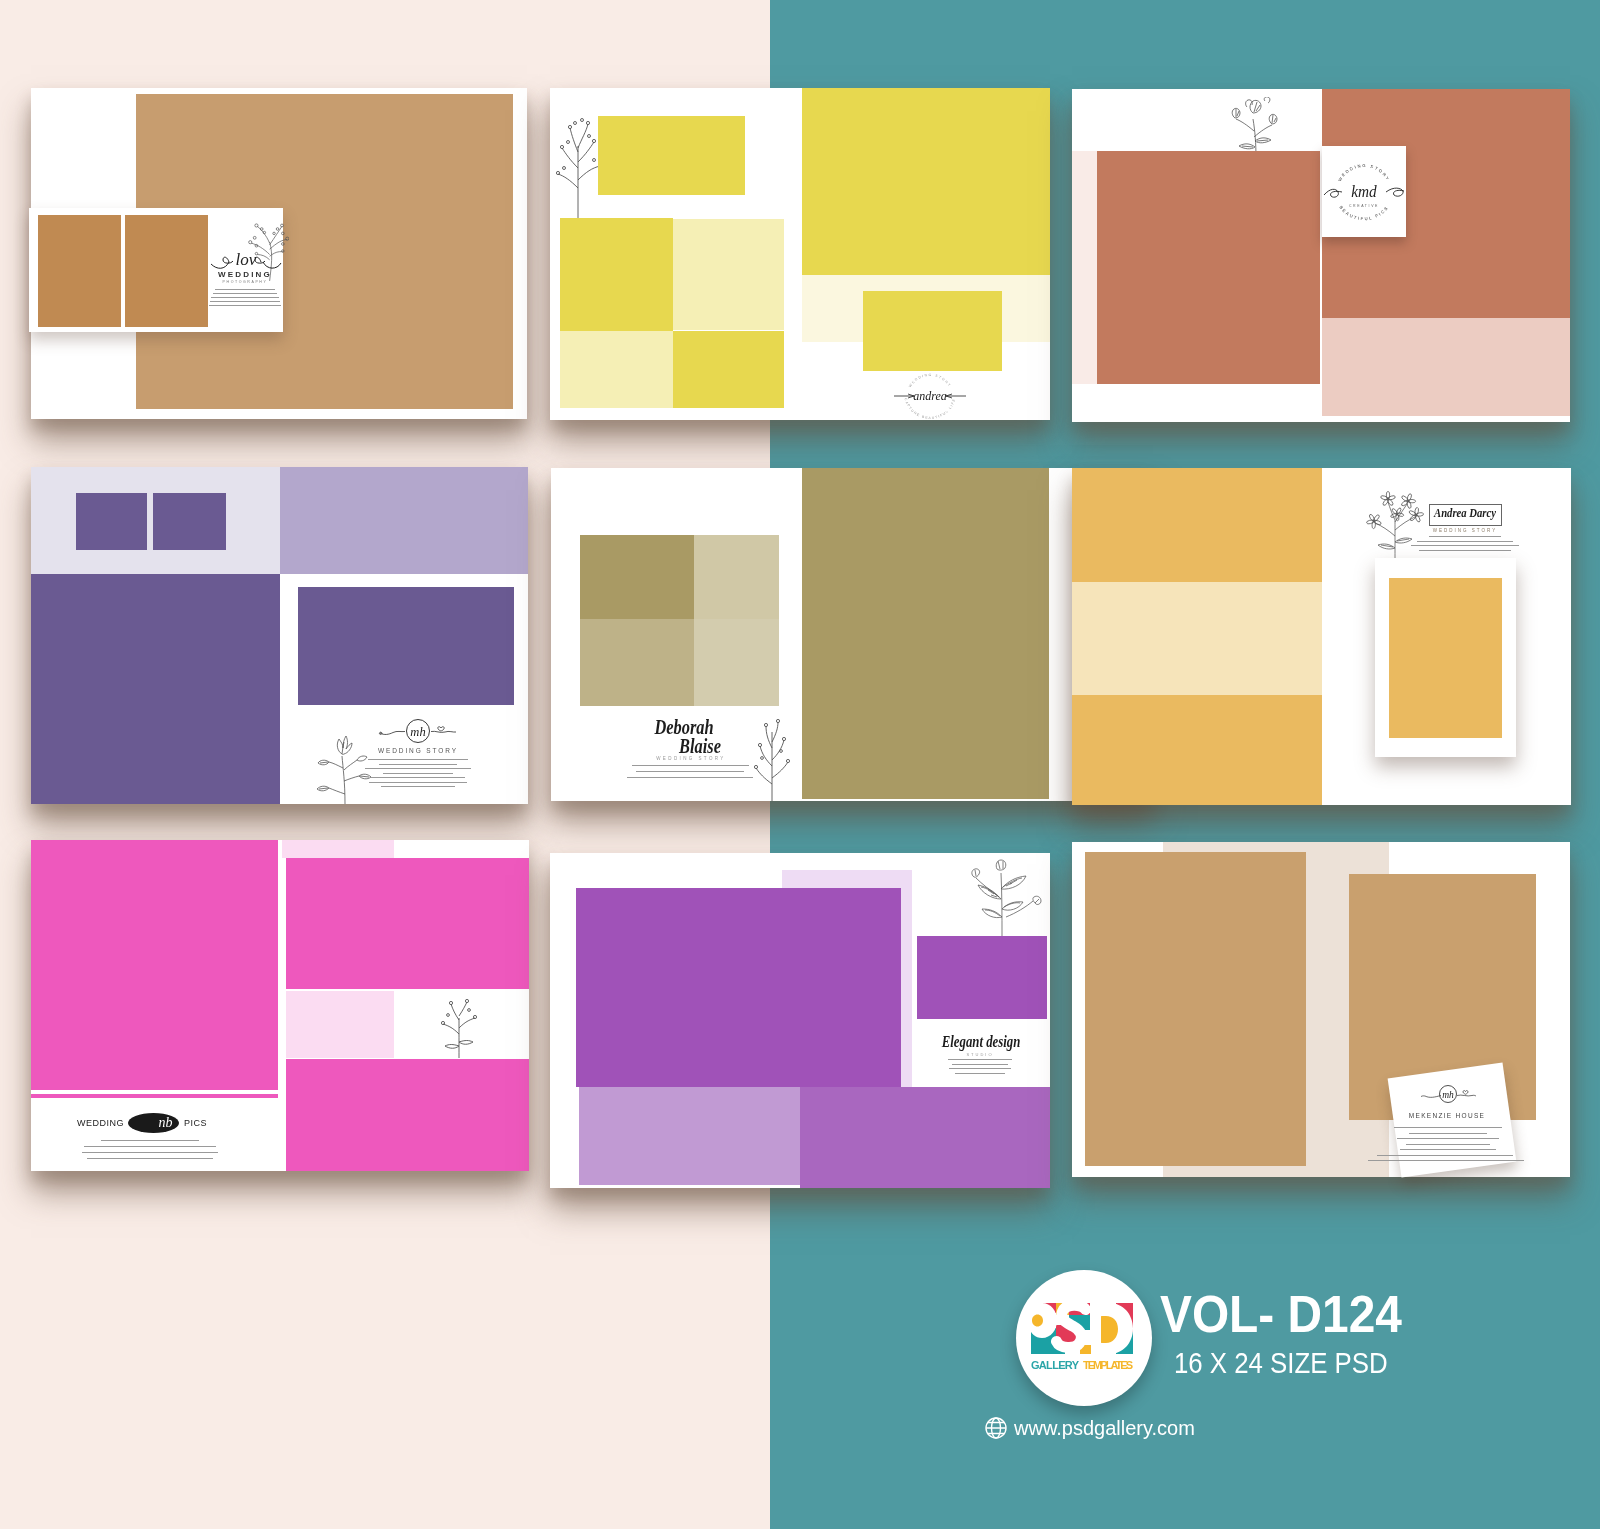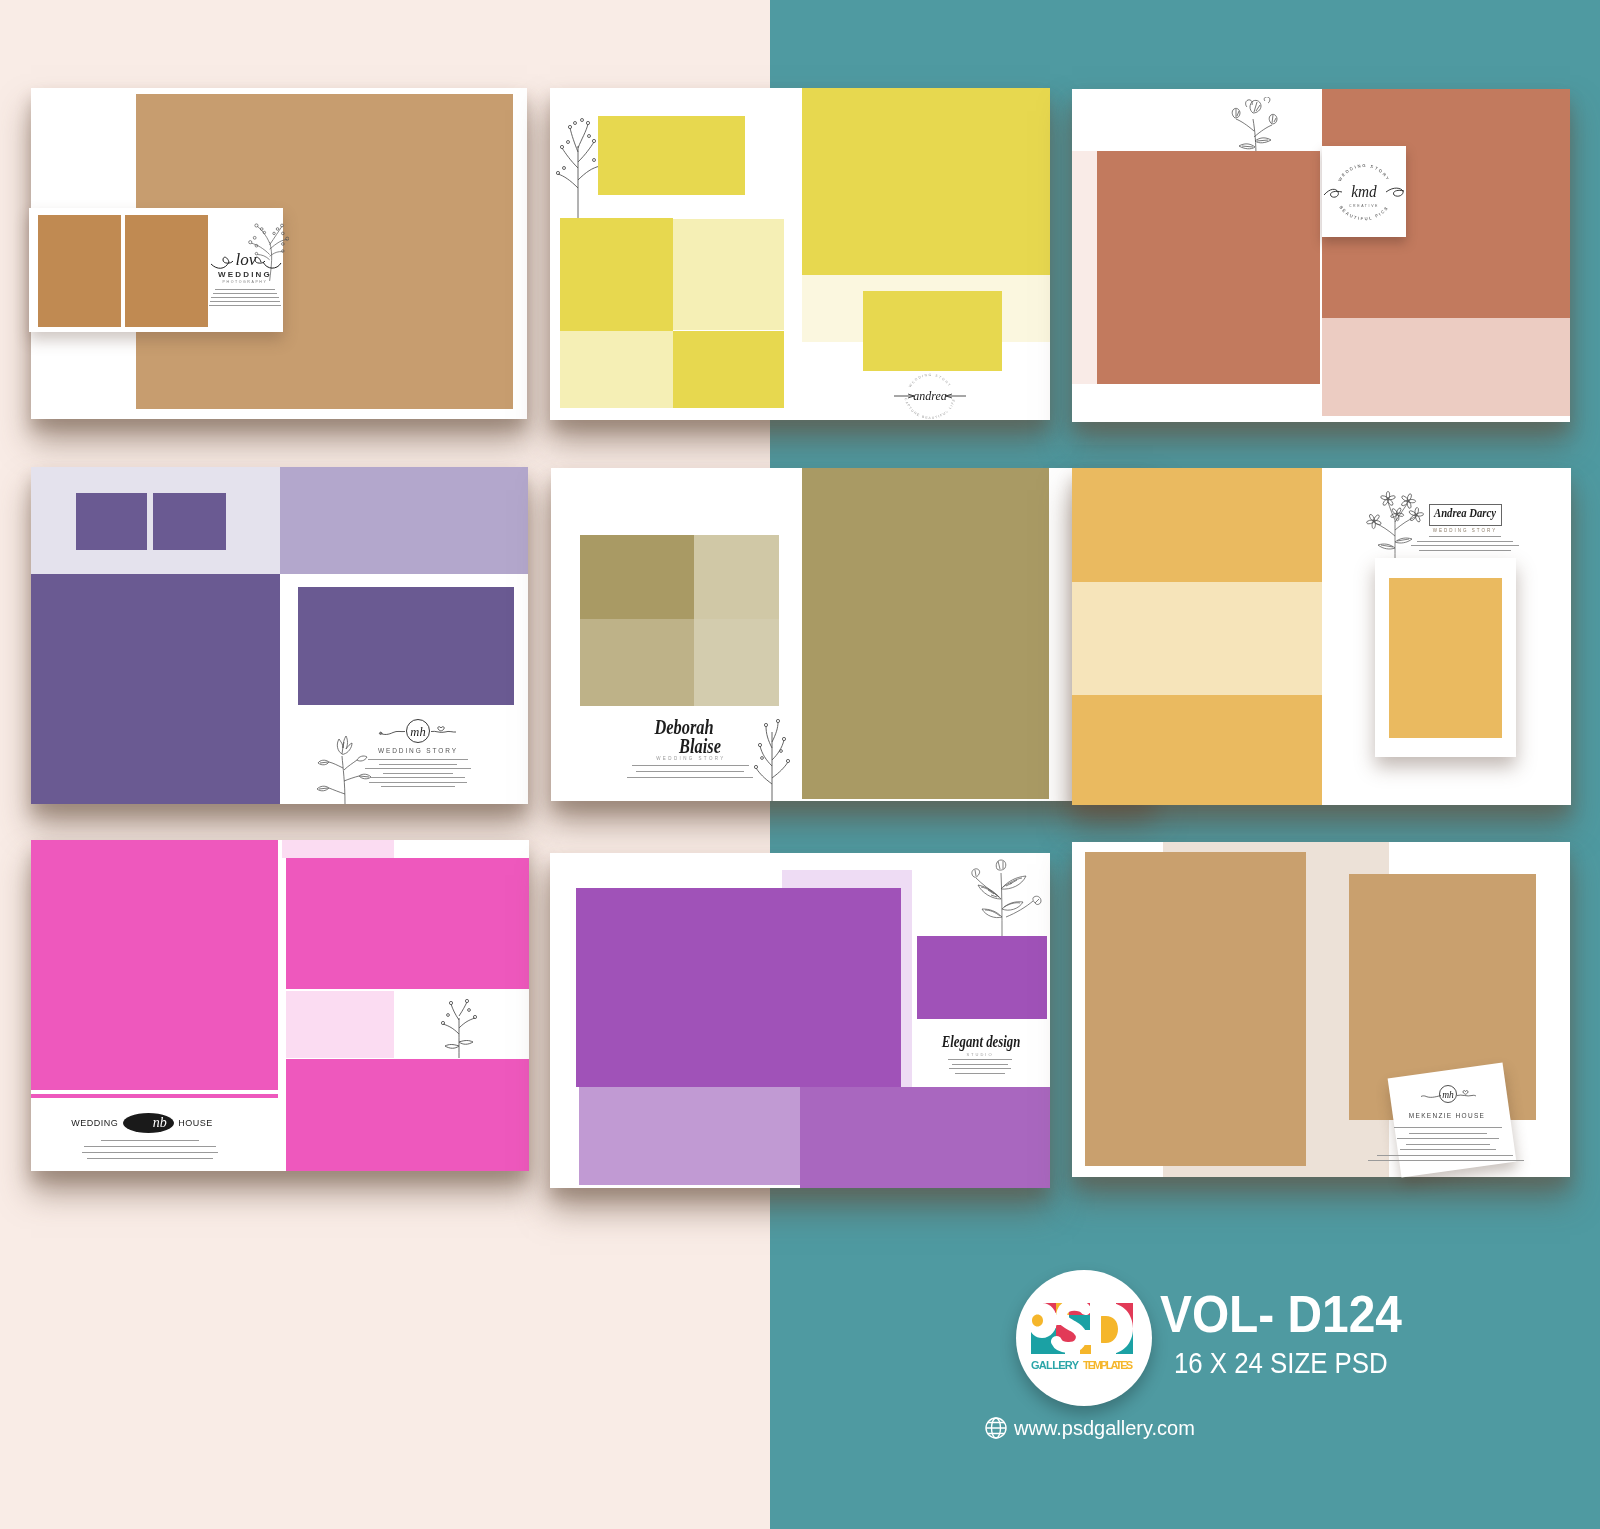--- a/index.html
+++ b/index.html
@@ -346,21 +346,21 @@
 
 <div class="card" style="left:31px;top:840px;width:498px;height:331px;">
 
   <div class="abs" style="left:0;top:0;width:247px;height:250px;background:#ee58bd;"></div>
 
   <div class="abs" style="left:0;top:254px;width:247px;height:4px;background:#ee58bd;"></div>
 
   <div class="abs" style="left:36px;top:273px;width:150px;text-align:center;">
     <span style="font-size:9px;letter-spacing:0.5px;color:#222;vertical-align:middle;">WEDDING</span>
     <span style="display:inline-block;width:28px;height:20px;border-radius:50%;background:#1a1a1a;color:#fff;font-family:'Liberation Serif',serif;font-style:italic;font-size:14px;line-height:20px;vertical-align:middle;padding-left:23px;">nb</span>
-    <span style="font-size:9px;letter-spacing:0.5px;color:#222;vertical-align:middle;">HOUSE</span>
+    <span style="font-size:9px;letter-spacing:0.5px;color:#222;vertical-align:middle;">PICS</span>
   </div>
 
   <div class="tl" style="left:70px;top:300px;width:98px;"></div>
   <div class="tl" style="left:53px;top:306px;width:132px;"></div>
   <div class="tl" style="left:51px;top:312px;width:136px;"></div>
   <div class="tl" style="left:56px;top:318px;width:126px;"></div>
 
   <div class="abs" style="left:251px;top:0;width:112px;height:18px;background:#fbdcf2;"></div>
 
   <div class="abs" style="left:255px;top:18px;width:243px;height:131px;background:#ee58bd;"></div>

